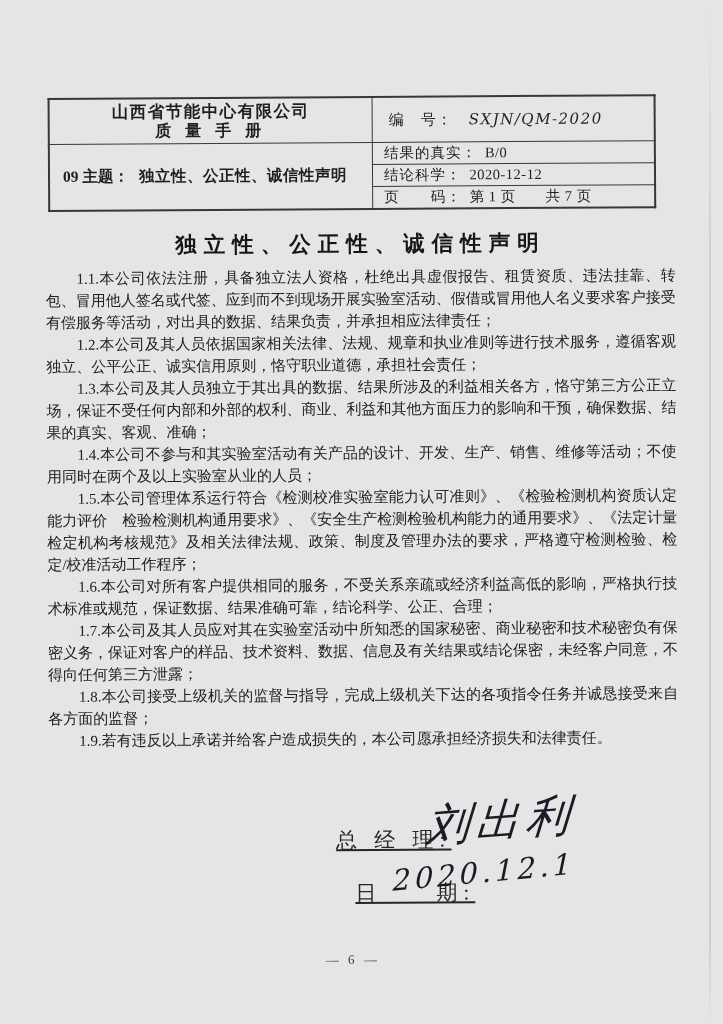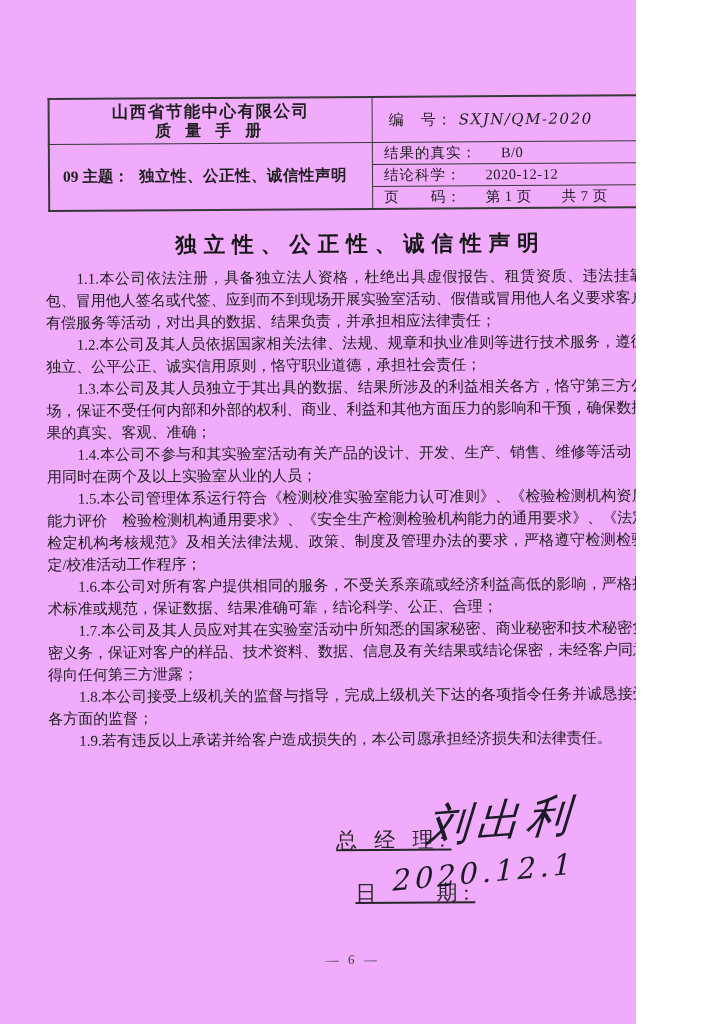--- a/index.html
+++ b/index.html
@@ -1,21 +1,21 @@
 <!DOCTYPE html>
 <html><head>
 <meta charset="utf-8">
 <style>
   html, body { margin: 0; padding: 0; background: #ffffff; }
 
   .scan-page {
     position: relative;
-    width: 636px;
+    width: 723px;
     height: 1024px;
-    background: #f0abfc;
+    background: #e5e5e5;
     overflow: hidden;
     font-family: "Liberation Serif", "DejaVu Serif", serif;
     color: #1f1f1f;
   }
 
   
   .scan-rot {
     position: absolute;
     inset: 0;
     transform: rotate(-0.35deg);
@@ -81,25 +81,25 @@
     height: 19px;
     font-size: 14.5px;
     padding: 1px 0 1px 11px;
     vertical-align: middle;
   }
   td.cell-docnum { height: 40px; padding-left: 16px; font-size: 15px; }
   .hdr-label { display: inline-block; letter-spacing: 1px; }
   .docnum-value {
     font-style: italic;
     letter-spacing: 1.5px;
-    margin-left: 6px;
+    margin-left: 16px;
     font-family: "DejaVu Serif", serif;
     text-align: right;
   }
-  .hdr-value { margin-left: 24px; letter-spacing: 0.5px; }
+  .hdr-value { margin-left: 8px; letter-spacing: 0.5px; }
 
   
   .doc-title {
     position: absolute;
     left: 47px;
     top: 229px;
     width: 630px;
     text-align: center;
     font-size: 21.5px;
     font-weight: bold;

